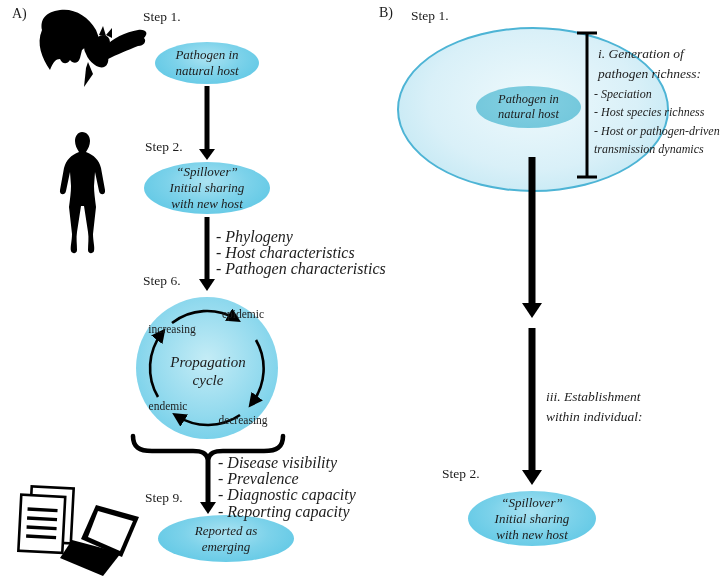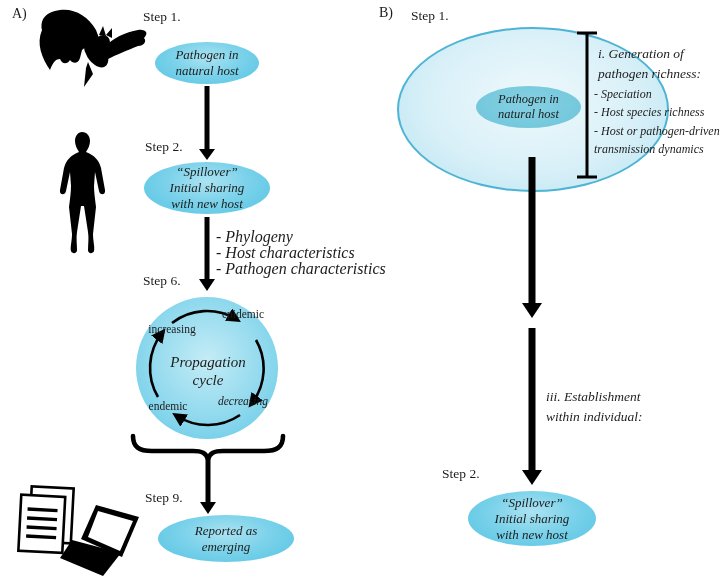--- a/index.html
+++ b/index.html
@@ -152,25 +152,29 @@
   <div class="lt step" style="left:143px;top:9px;">Step 1.</div>
   <div class="lt step" style="left:145px;top:139px;">Step 2.</div>
   <div class="lt txt bullets" style="left:216px;top:229px;">- Phylogeny
 - Host characteristics
 - Pathogen characteristics</div>
   <div class="lt step" style="left:143px;top:273px;">Step 6.</div>
 
   <div class="lt cycle-lab ctr" style="left:172px;top:329px;">increasing</div>
   <div class="lt cycle-lab ctr" style="left:243px;top:314px;">epidemic</div>
   <div class="lt cycle-lab ctr" style="left:168px;top:406px;">endemic</div>
-  <div class="lt cycle-lab ctr" style="left:243px;top:401px;font-style:italic;">decreasing</div>
+  <div class="lt cycle-lab ctr" style="left:243px;top:420px;">decreasing</div>
   <div class="lt txt cycle-center ctr" style="left:208px;top:371px;">Propagation
 cycle</div>
 
   <div class="lt step" style="left:145px;top:490px;">Step 9.</div>
+  <div class="lt txt bullets" style="left:218px;top:455px;">- Disease visibility
+- Prevalence
+- Diagnostic capacity
+- Reporting capacity</div>
 
   <div class="lt panel-label" style="left:379px;top:5px;">B)</div>
   <div class="lt step" style="left:411px;top:8px;">Step 1.</div>
 
   <div class="lt txt b-head" style="left:598px;top:44px;">i. Generation of
 pathogen richness:</div>
   <div class="lt txt b-items" style="left:594px;top:85px;">- Speciation
 - Host species richness
 - Host or pathogen-driven
 transmission dynamics</div>

